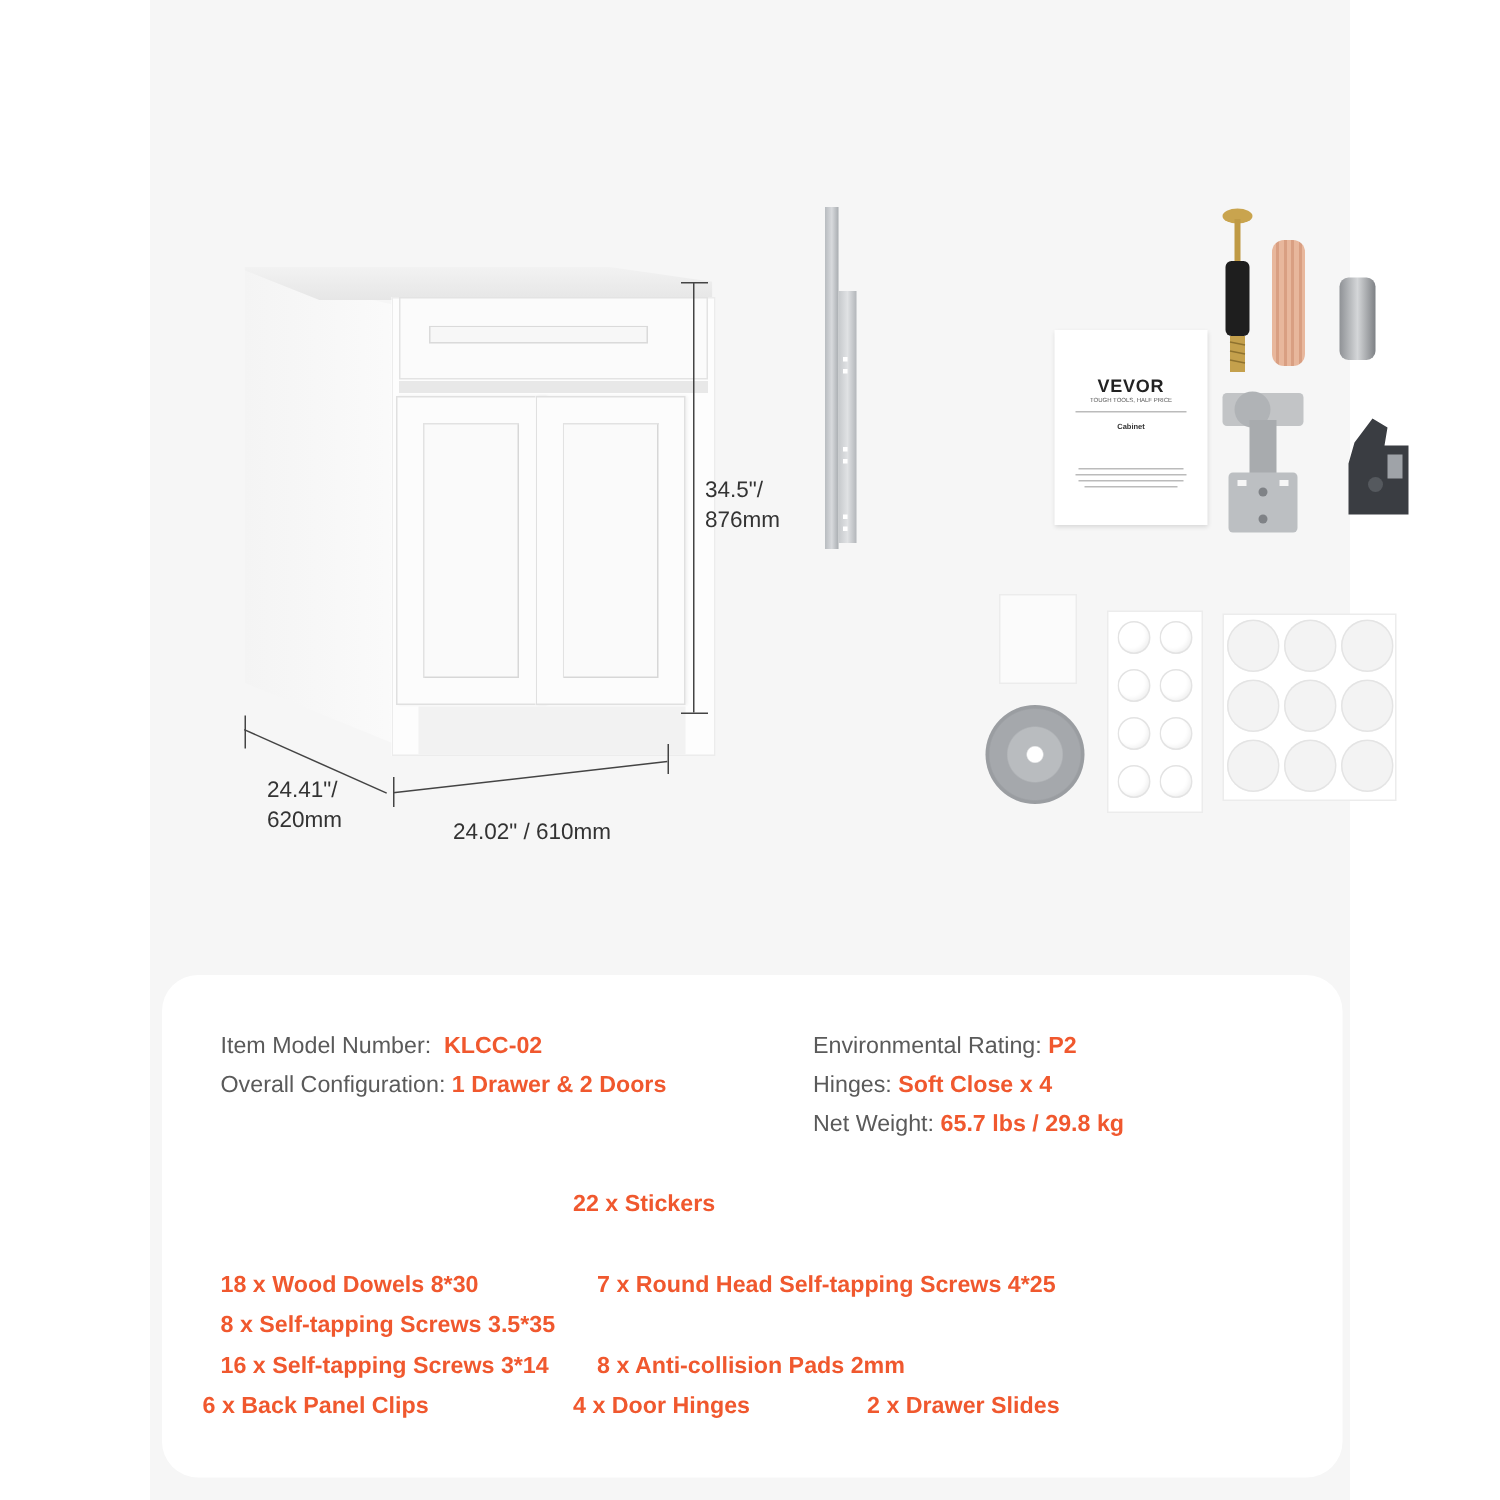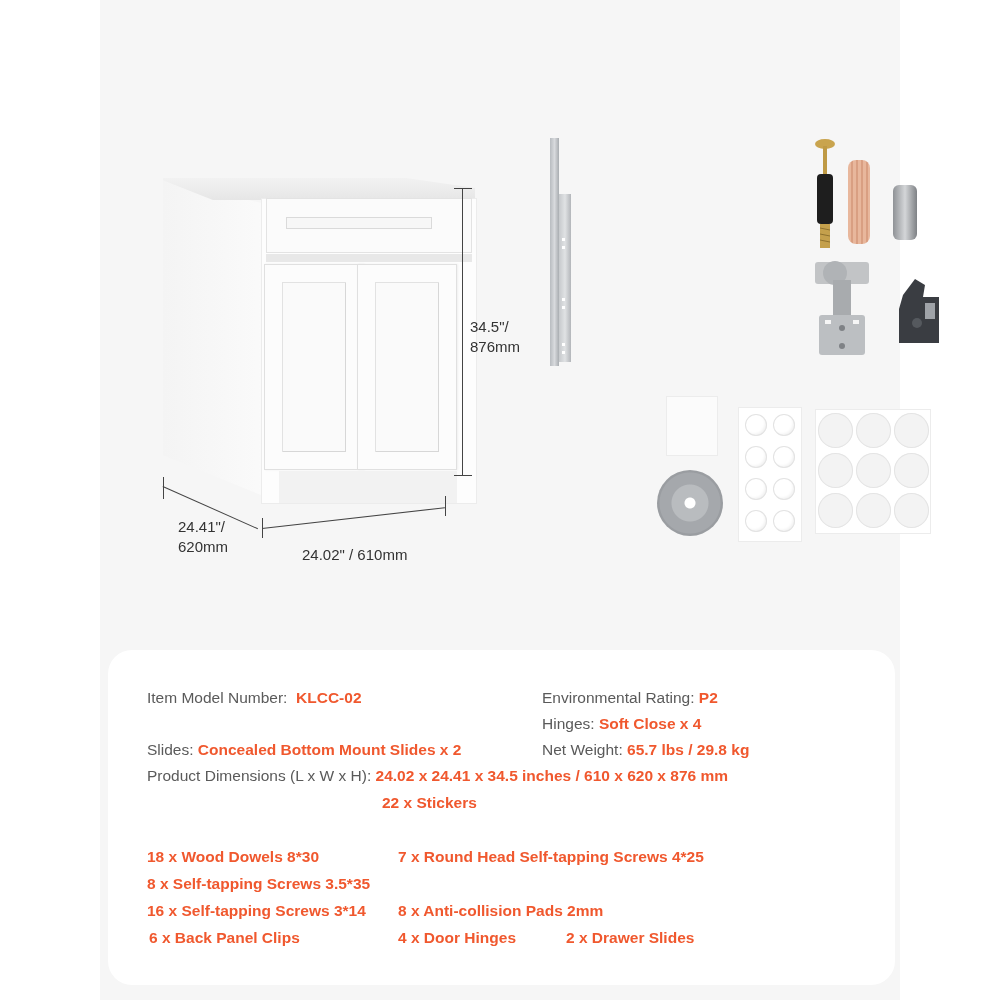--- a/index.html
+++ b/index.html
@@ -120,20 +120,30 @@
     <div class="rail1"></div>
       <div class="rail2"></div>
     <div class="hole" style="top:100px"></div>
       <div class="hole" style="top:108px"></div>
     <div class="hole" style="top:160px"></div>
       <div class="hole" style="top:168px"></div>
     <div class="hole" style="top:205px"></div>
       <div class="hole" style="top:213px"></div>
   </div>
 
+  <div class="manual">
+    <div class="brand">VEVOR</div>
+    <div class="tag">TOUGH TOOLS, HALF PRICE</div>
+    <div class="line" style="left:14px;right:14px;top:54px"></div>
+    <div class="title">Cabinet</div>
+    <div class="line" style="left:16px;right:16px;top:92px"></div>
+    <div class="line" style="left:14px;right:14px;top:96px"></div>
+    <div class="line" style="left:16px;right:16px;top:100px"></div>
+    <div class="line" style="left:20px;right:20px;top:104px"></div>
+  </div>
 
   <svg class="bolt" viewBox="0 0 24 112">
     <ellipse cx="12" cy="6" rx="10" ry="5" fill="#c9a44e"></ellipse>
     <rect x="10" y="8" width="4" height="30" fill="#bf9a45"></rect>
     <rect x="4" y="36" width="16" height="50" rx="4" fill="#1e1e1e"></rect>
     <rect x="7" y="86" width="10" height="24" fill="#c4a04c"></rect>
     <g stroke="#8f722f" stroke-width="1">
         <line x1="7" y1="90" x2="17" y2="92"></line>
         <line x1="7" y1="96" x2="17" y2="98"></line>
         <line x1="7" y1="102" x2="17" y2="104"></line>
@@ -189,42 +199,39 @@
 
 <div class="spec-panel">
 
   <div class="row" style="left:39px;top:38px">
     <span class="lbl">Item Model Number:</span>&nbsp; <span class="val">KLCC-02</span>
   </div>
   <div class="row" style="left:434px;top:38px">
     <span class="lbl">Environmental Rating:</span> <span class="val">P2</span>
   </div>
 
+  <div class="row" style="left:39px;top:64px">
+    <span class="lbl">Overall Configuration:</span> <span class="val">1 Drawer &amp; 2 Doors</span>
+  </div>
   <div class="row" style="left:434px;top:64px">
     <span class="lbl">Hinges:</span> <span class="val">Soft Close x 4</span>
   </div>
 
-  <div class="row" style="left:39px;top:90px">
-    <span class="lbl">Slides:</span> <span class="val">Concealed Bottom Mount Slides x 2</span>
-  </div>
   <div class="row" style="left:434px;top:90px">
     <span class="lbl">Net Weight:</span> <span class="val">65.7 lbs / 29.8 kg</span>
   </div>
 
-  <div class="row" style="left:39px;top:116px">
-    <span class="lbl">Product Dimensions (L x W x H):</span> <span class="val">24.02 x 24.41 x 34.5 inches / 610 x 620 x 876 mm</span>
-  </div>
 
   <div class="row" style="left:274px;top:143px"><span class="val">22 x Stickers</span></div>
 
 
   <div class="row" style="left:39px;top:197px"><span class="val">18 x Wood Dowels 8*30</span></div>
   <div class="row" style="left:290px;top:197px"><span class="val">7 x Round Head Self-tapping Screws 4*25</span></div>
 
   <div class="row" style="left:39px;top:224px"><span class="val">8 x Self-tapping Screws 3.5*35</span></div>
 
   <div class="row" style="left:39px;top:251px"><span class="val">16 x Self-tapping Screws 3*14</span></div>
   <div class="row" style="left:290px;top:251px"><span class="val">8 x Anti-collision Pads 2mm</span></div>
 
-  <div class="row" style="left:41px;top:278px"><span class="val">6 x Back Panel Clips</span></div>
-  <div class="row" style="left:290px;top:278px"><span class="val">4 x Door Hinges</span></div>
-  <div class="row" style="left:458px;top:278px"><span class="val">2 x Drawer Slides</span></div>
+  <div class="row" style="left:27px;top:278px"><span class="val">6 x Back Panel Clips</span></div>
+  <div class="row" style="left:274px;top:278px"><span class="val">4 x Door Hinges</span></div>
+  <div class="row" style="left:470px;top:278px"><span class="val">2 x Drawer Slides</span></div>
 </div>
 
 </body></html>

